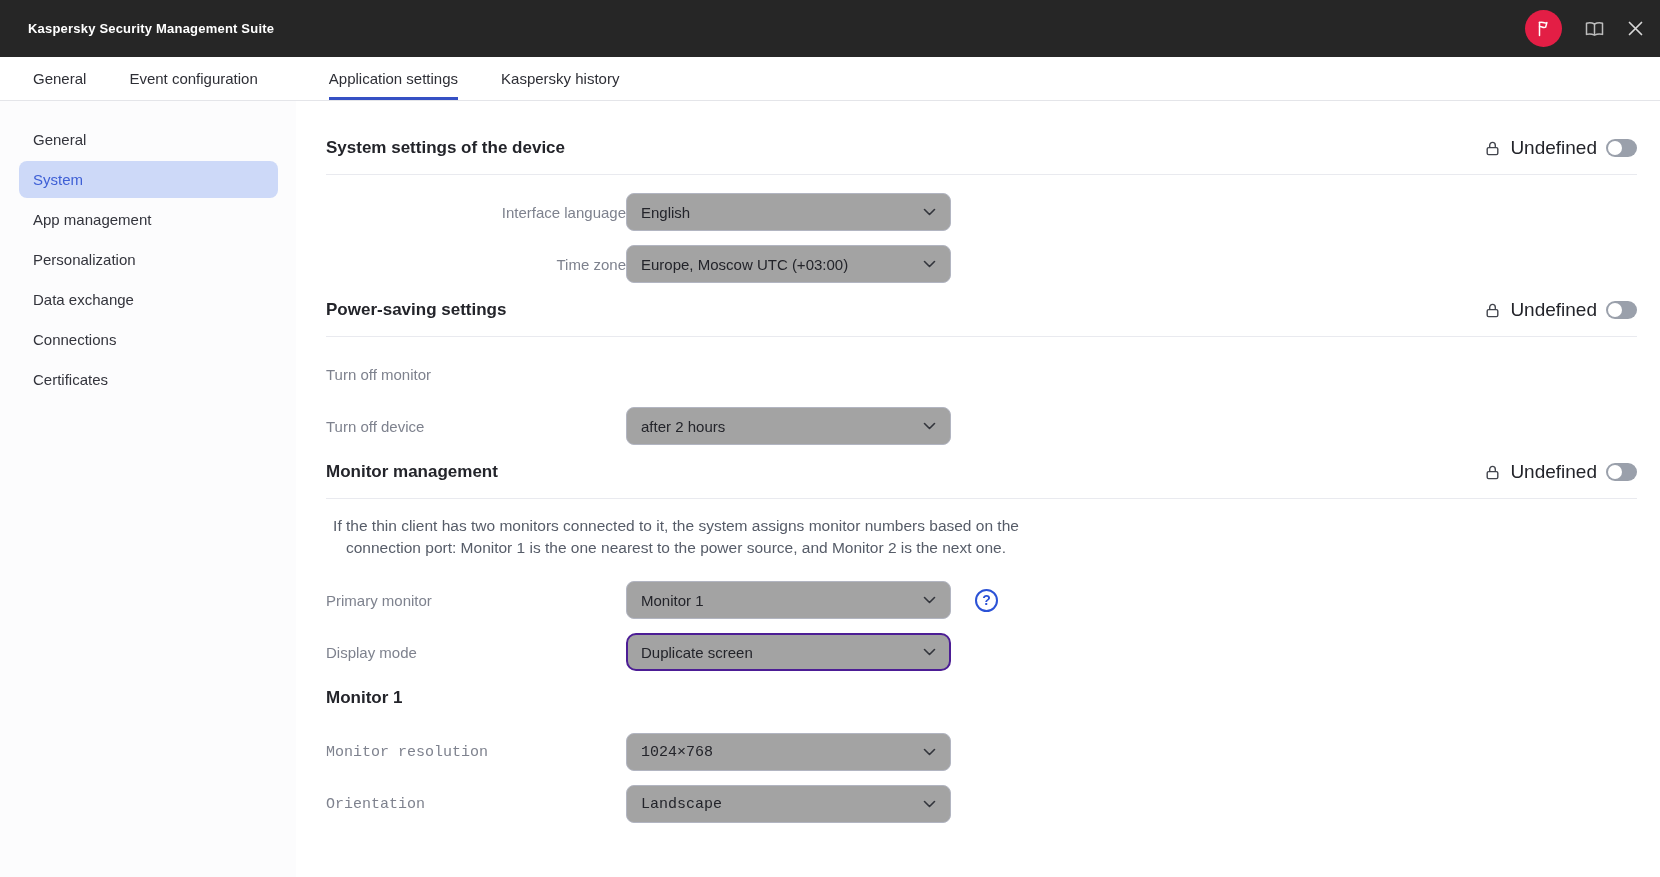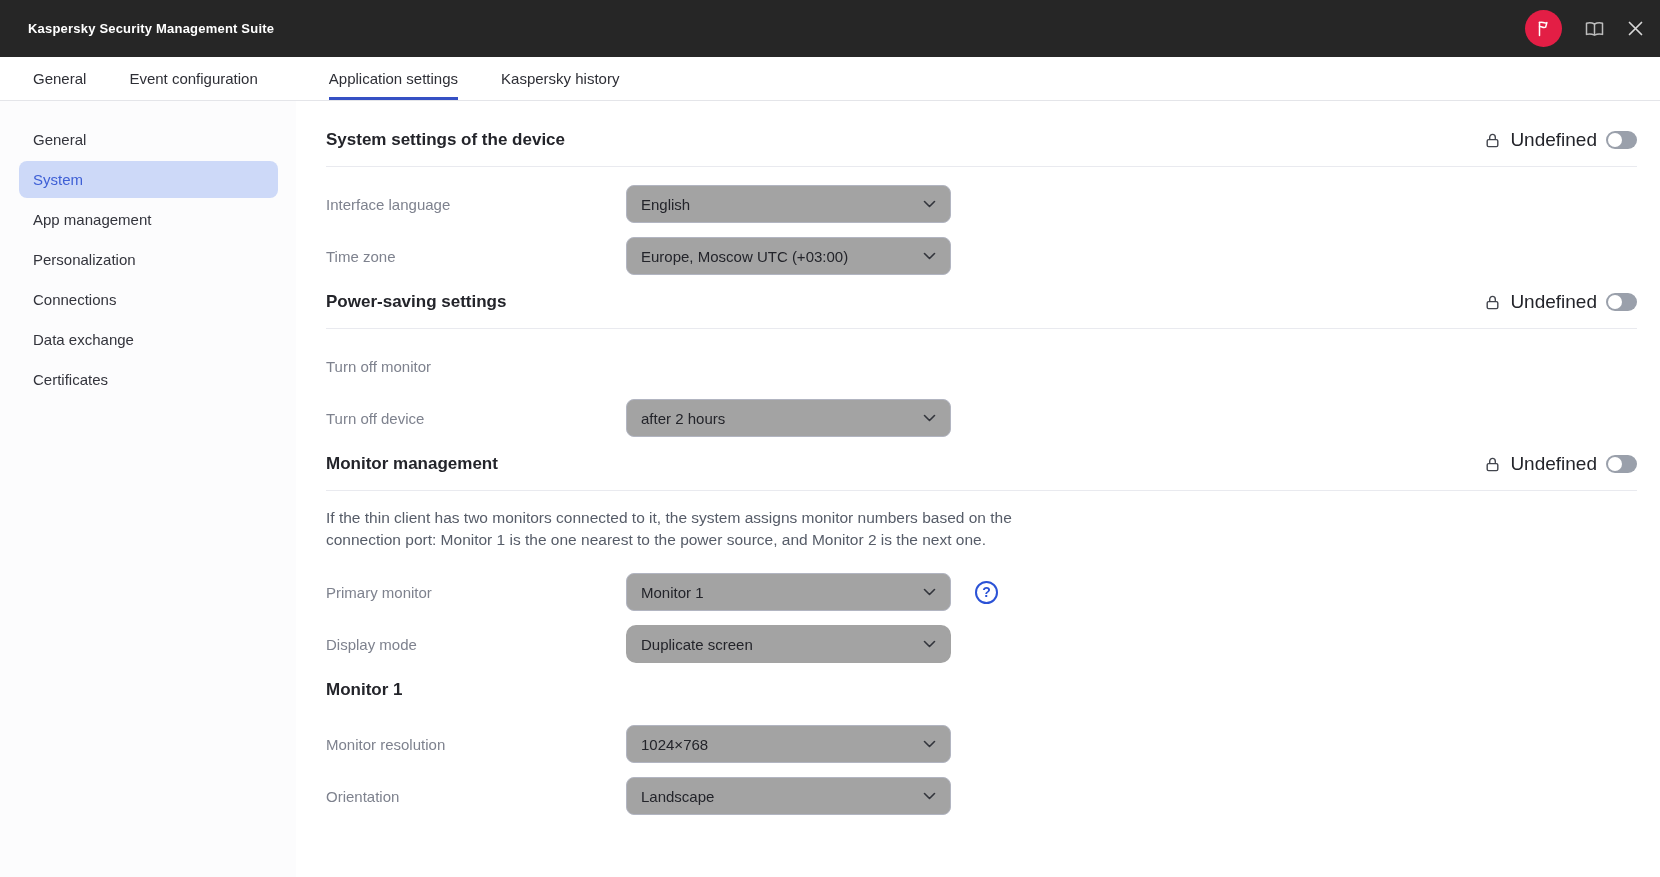--- a/index.html
+++ b/index.html
@@ -42,48 +42,48 @@
   .sidebar { width: 296px; flex: 0 0 296px; padding-top: 20px; background: #fcfcfd; }
   .side-item {
     margin: 0 18px 3px 19px; height: 37px; border-radius: 8px;
     display: flex; align-items: center; padding-left: 14px;
     font-size: 15px; color: #33343c; cursor: pointer;
   }
   .side-item.selected { background: #cdd9f8; color: #3e5fd5; }
   .content { flex: 1; padding: 26px 23px 0 30px; overflow: hidden; }
   
   .section { }
-  .section:first-child { margin-top: 0; }
+  .section:first-child { margin-top: 8px; text-align: right; }
   .section-head { display: flex; align-items: center; justify-content: space-between; height: 26px; }
   .section-title { font-size: 17px; font-weight: 700; color: #23242a; }
   .divider { height: 1px; background: #e9eaef; margin-top: 13px; }
   .override { display: flex; align-items: center; gap: 9px; }
   .override-label { font-size: 19px; color: #23242a; }
   .toggle {
     width: 31px; height: 18px; border-radius: 9px; background: #9aa0ab;
     position: relative; cursor: pointer; display: inline-block;
   }
   .toggle .knob {
     position: absolute; left: 2px; top: 2px; width: 14px; height: 14px;
     border-radius: 50%; background: #ffffff;
   }
   .desc {
     margin: 16px 0 22px 0; max-width: 700px;
-    font-size: 15.5px; line-height: 1.42; color: #565c68;
+    font-size: 15.5px; line-height: 1.42; color: #565c68; text-align: center;
   }
   
   .fields { margin-top: 18px; }
   .field { display: flex; align-items: center; height: 38px; margin-bottom: 14px; }
   .field-label { width: 300px; flex: 0 0 300px; font-size: 15px; color: #7e828e; }
   .dropdown {
     width: 325px; height: 38px; border: 1px solid #b2b5c1; border-radius: 8px;
     background: #a3a3a3; display: flex; align-items: center; justify-content: space-between;
     padding: 0 14px; font-size: 15px; color: #23242a; cursor: pointer;
   }
-  .dropdown.focused { border: 2px solid #a3a3a3; border-radius: 10px; padding: 0 13px; }
+  .dropdown.focused { border: 2px solid #4c1d95; border-radius: 10px; padding: 0 13px; }
   .chevron { display: flex; align-items: center; }
   .help-btn {
     margin-left: 24px; width: 23px; height: 23px; border-radius: 50%;
     border: 2px solid #2b52d6; color: #2b52d6; background: none;
     font-size: 14px; font-weight: 700; line-height: 1;
     display: flex; align-items: center; justify-content: center; cursor: pointer;
     font-family: "Liberation Sans", sans-serif;
   }
 </style>
 </head>
@@ -125,22 +125,22 @@
   <div class="tab">Kaspersky history</div>
 </div>
 
 <div class="page">
 
   <div class="sidebar">
     <div class="side-item">General</div>
     <div class="side-item selected">System</div>
     <div class="side-item">App management</div>
     <div class="side-item">Personalization</div>
+    <div class="side-item">Data exchange</div>
     <div class="side-item">Connections</div>
-    <div class="side-item">Data exchange</div>
     <div class="side-item">Certificates</div>
   </div>
 
   <div class="content">
 
     <div class="section">
       <div class="section-head">
         <div class="section-title">System settings of the device</div>
         <div class="override">
           <span style="display:flex;">
@@ -261,21 +261,21 @@
             </span>
           </div>
         </div>
       </div>
     </div>
 
     <div class="section">
       <div class="section-head">
         <div class="section-title">Monitor 1</div>
       </div>
-      <div class="fields" style="margin-top:22px;">
+      <div class="fields" style="margin-top:22px;font-family:Liberation Mono, monospace;">
         <div class="field">
           <div class="field-label">Monitor resolution</div>
           <div class="dropdown">
             <span>1024×768</span>
             <span class="chevron">
               <svg width="13" height="8" viewBox="0 0 13 8" fill="none" stroke="#33353c" stroke-width="1.6" stroke-linecap="round" stroke-linejoin="round">
                   <path d="M1.5 1.5 L6.5 6.5 L11.5 1.5"></path>
                 </svg>
             </span>
           </div>

